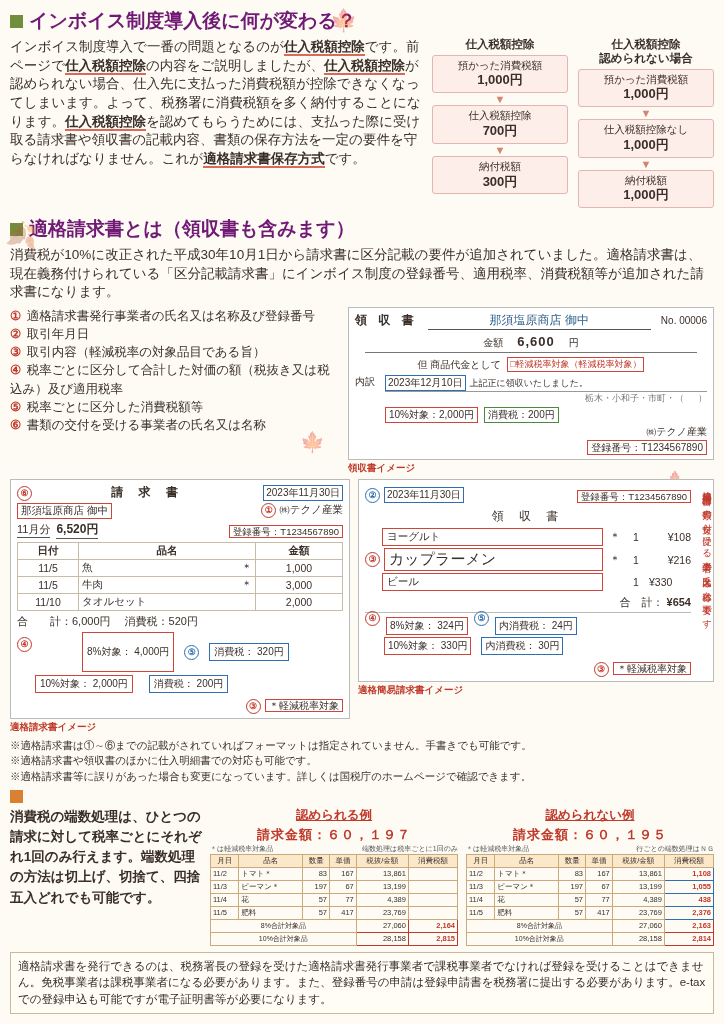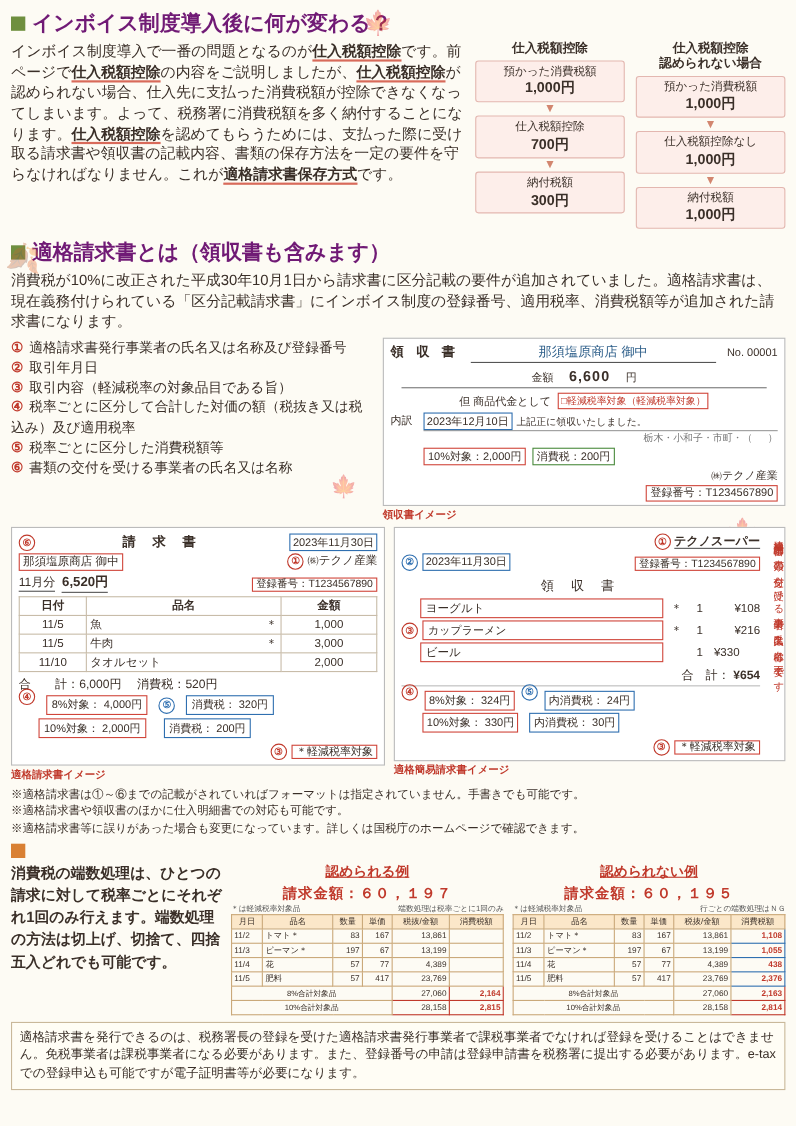--- a/index.html
+++ b/index.html
@@ -181,21 +181,21 @@
           <span class="num">⑥</span>
           <span>書類の交付を受ける事業者の氏名又は名称</span>
         </div>
       </div>
 
       <div style="flex:1;">
         <div class="doc receipt">
           <div class="r-head">
             <span class="r-title">領 収 書</span>
             <span class="r-to">那須塩原商店 御中</span>
-            <span class="r-no">No. 00001</span>
+            <span class="r-no">No. 00006</span>
           </div>
           <div class="r-amt">
             <span>金額</span>
             <span class="v">6,600</span>
             <span>円</span>
           </div>
           <div style="display:flex;align-items:center;gap:6px;justify-content:center;">
             <span>但 商品代金として</span>
             <span class="tiny box-red" style="padding:0 2px;color:#c0392b;">□軽減税率対象（軽減税率対象）</span>
           </div>
@@ -270,61 +270,57 @@
             </tr>
           </tbody>
             </table>
 
           <div style="display:flex;gap:14px;margin-top:3px;font-size:11px;">
             <span><span>合　　計：</span><span>6,000円</span></span>
             <span><span>消費税：</span><span>520円</span></span>
           </div>
           <div style="display:flex;gap:10px;margin-top:3px;align-items:center;">
             <span class="circ" style="position:relative;top:-8px;">④</span>
-            <span class="box-red" style="font-size:10px;padding:1px 4px;">8%対象： 4,000円</span>
+            <span class="box-red" style="font-size:10px;padding:12px 4px;margin-left:40px;">8%対象： 4,000円</span>
             <span class="circ b">⑤</span>
             <span class="box-blue" style="font-size:10px;padding:1px 4px;">消費税： 320円</span>
           </div>
           <div style="display:flex;gap:10px;margin-top:3px;align-items:center;padding-left:18px;">
             <span class="box-red" style="font-size:10px;padding:1px 4px;">10%対象： 2,000円</span>
             <span class="box-blue" style="font-size:10px;padding:1px 4px;margin-left:6px;">消費税： 200円</span>
           </div>
           <div style="text-align:right;margin-top:2px;">
             <span class="circ">③</span>
             <span class="box-red" style="font-size:10px;padding:0 3px;">＊軽減税率対象</span>
           </div>
         </div>
         <div class="lbl-red" style="margin-top:2px;">適格請求書イメージ</div>
       </div>
 
       <div style="flex:1;position:relative;">
         <div class="doc" style="padding:4px 6px;padding-right:22px;">
-          <div style="text-align:right;font-size:11px;">
-            <span class="circ">①</span>
-            <span style="border-bottom:1px solid #555;font-weight:bold;">テクノスーパー</span>
-          </div>
           <div style="display:flex;align-items:center;gap:4px;margin-top:2px;">
             <span class="circ b">②</span>
             <span class="box-blue" style="font-size:10px;padding:0 2px;">2023年11月30日</span>
             <span style="flex:1;text-align:right;">
               <span class="box-red" style="font-size:9.5px;padding:0 3px;">登録番号：T1234567890</span>
             </span>
           </div>
           <div style="text-align:center;letter-spacing:6px;font-size:12px;margin:4px 0 3px 0;">領 収 書</div>
 
           <div style="display:flex;align-items:center;gap:4px;">
             <span style="width:13px;"></span>
             <span class="box-red" style="flex:1;font-size:10.5px;padding:1px 4px;">ヨーグルト</span>
             <span style="width:16px;text-align:center;font-size:10.5px;">＊</span>
             <span style="width:18px;text-align:center;font-size:10.5px;">1</span>
             <span style="width:42px;text-align:right;font-size:10.5px;">¥108</span>
           </div>
           <div style="display:flex;align-items:center;gap:4px;margin-top:2px;">
             <span class="circ">③</span>
-            <span class="box-red" style="flex:1;font-size:10px;padding:1px 4px;">カップラーメン</span>
+            <span class="box-red" style="flex:1;font-size:15px;padding:1px 4px;">カップラーメン</span>
             <span style="width:16px;text-align:center;font-size:10.5px;">＊</span>
             <span style="width:18px;text-align:center;font-size:10.5px;">1</span>
             <span style="width:42px;text-align:right;font-size:10.5px;">¥216</span>
           </div>
           <div style="display:flex;align-items:center;gap:4px;margin-top:2px;">
             <span style="width:13px;"></span>
             <span class="box-red" style="flex:1;font-size:10.5px;padding:1px 4px;">ビール</span>
             <span style="width:16px;text-align:center;font-size:10.5px;"></span>
             <span style="width:18px;text-align:center;font-size:10.5px;">1</span>
             <span style="width:42px;text-align:left;font-size:10.5px;">¥330</span>

